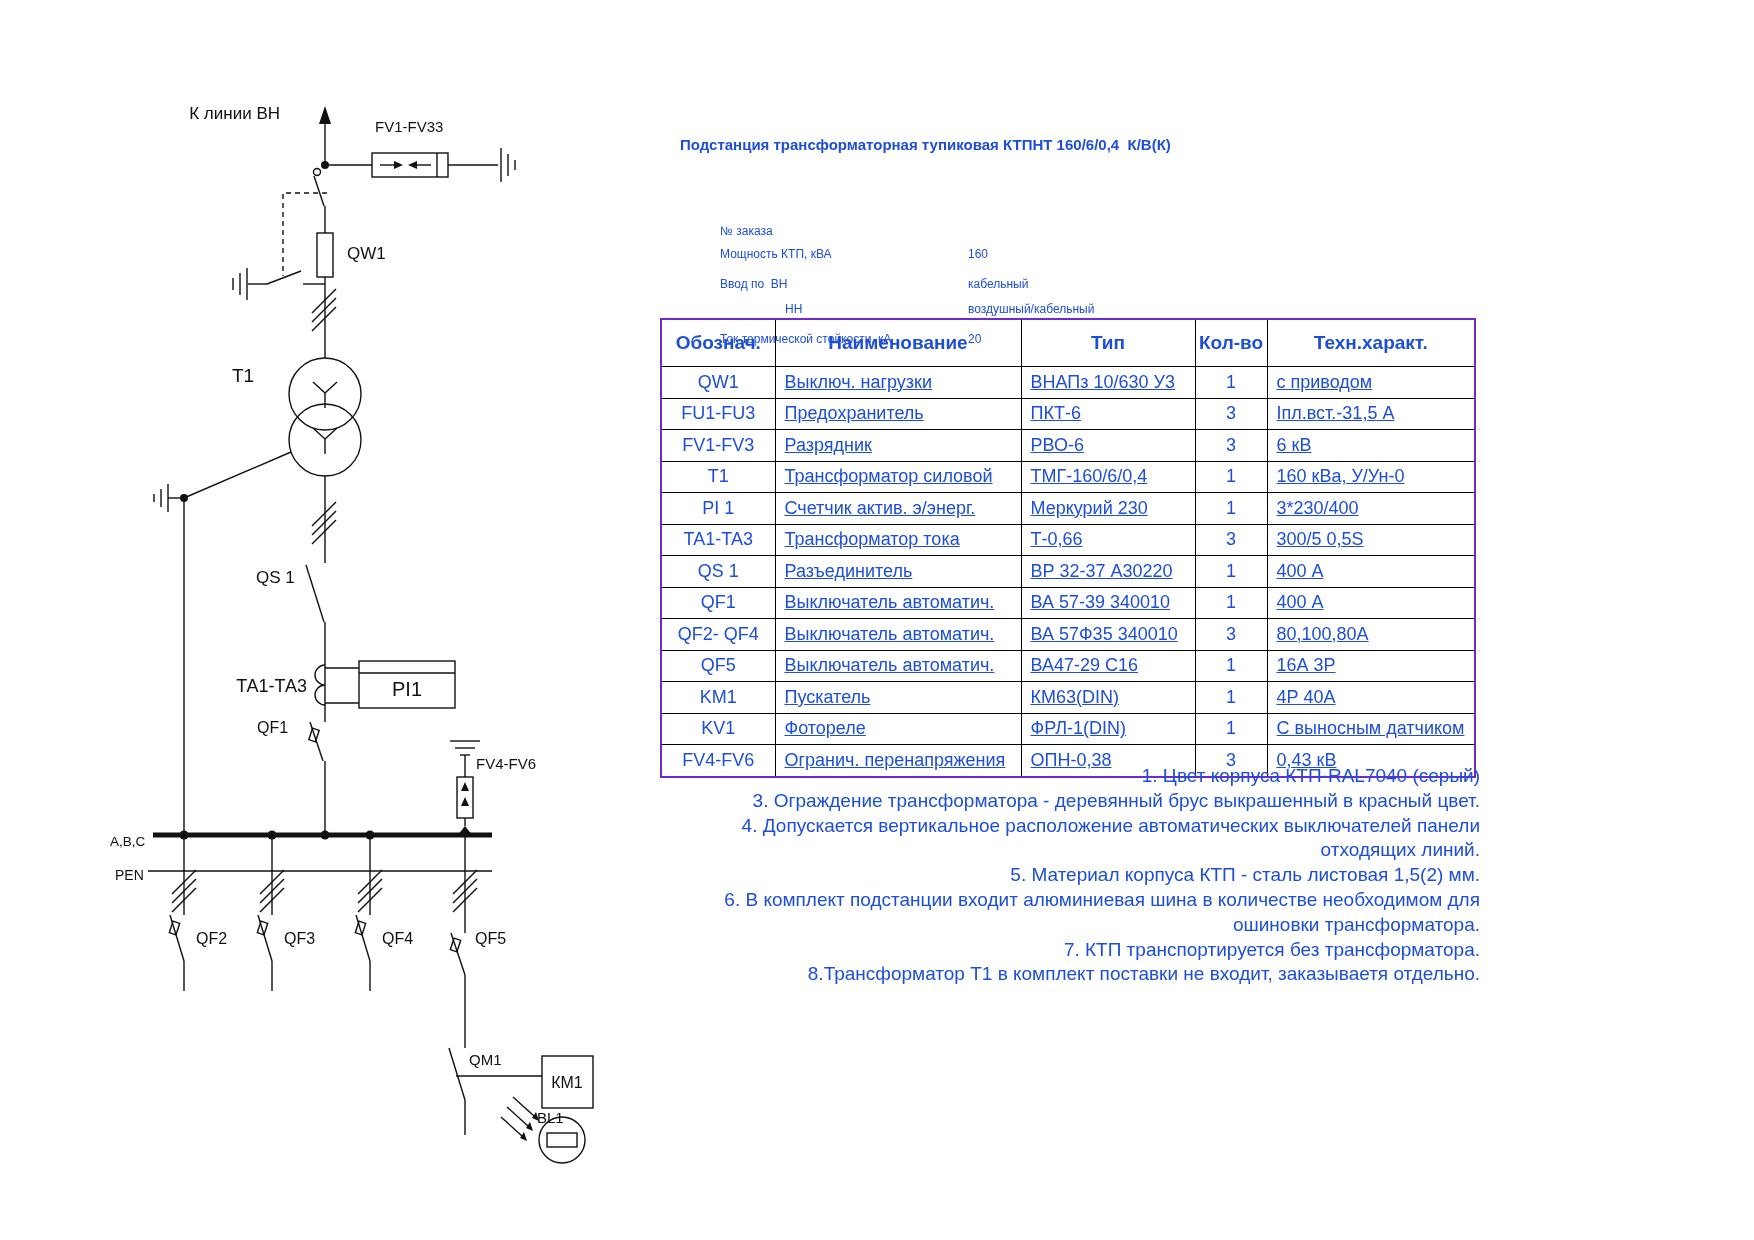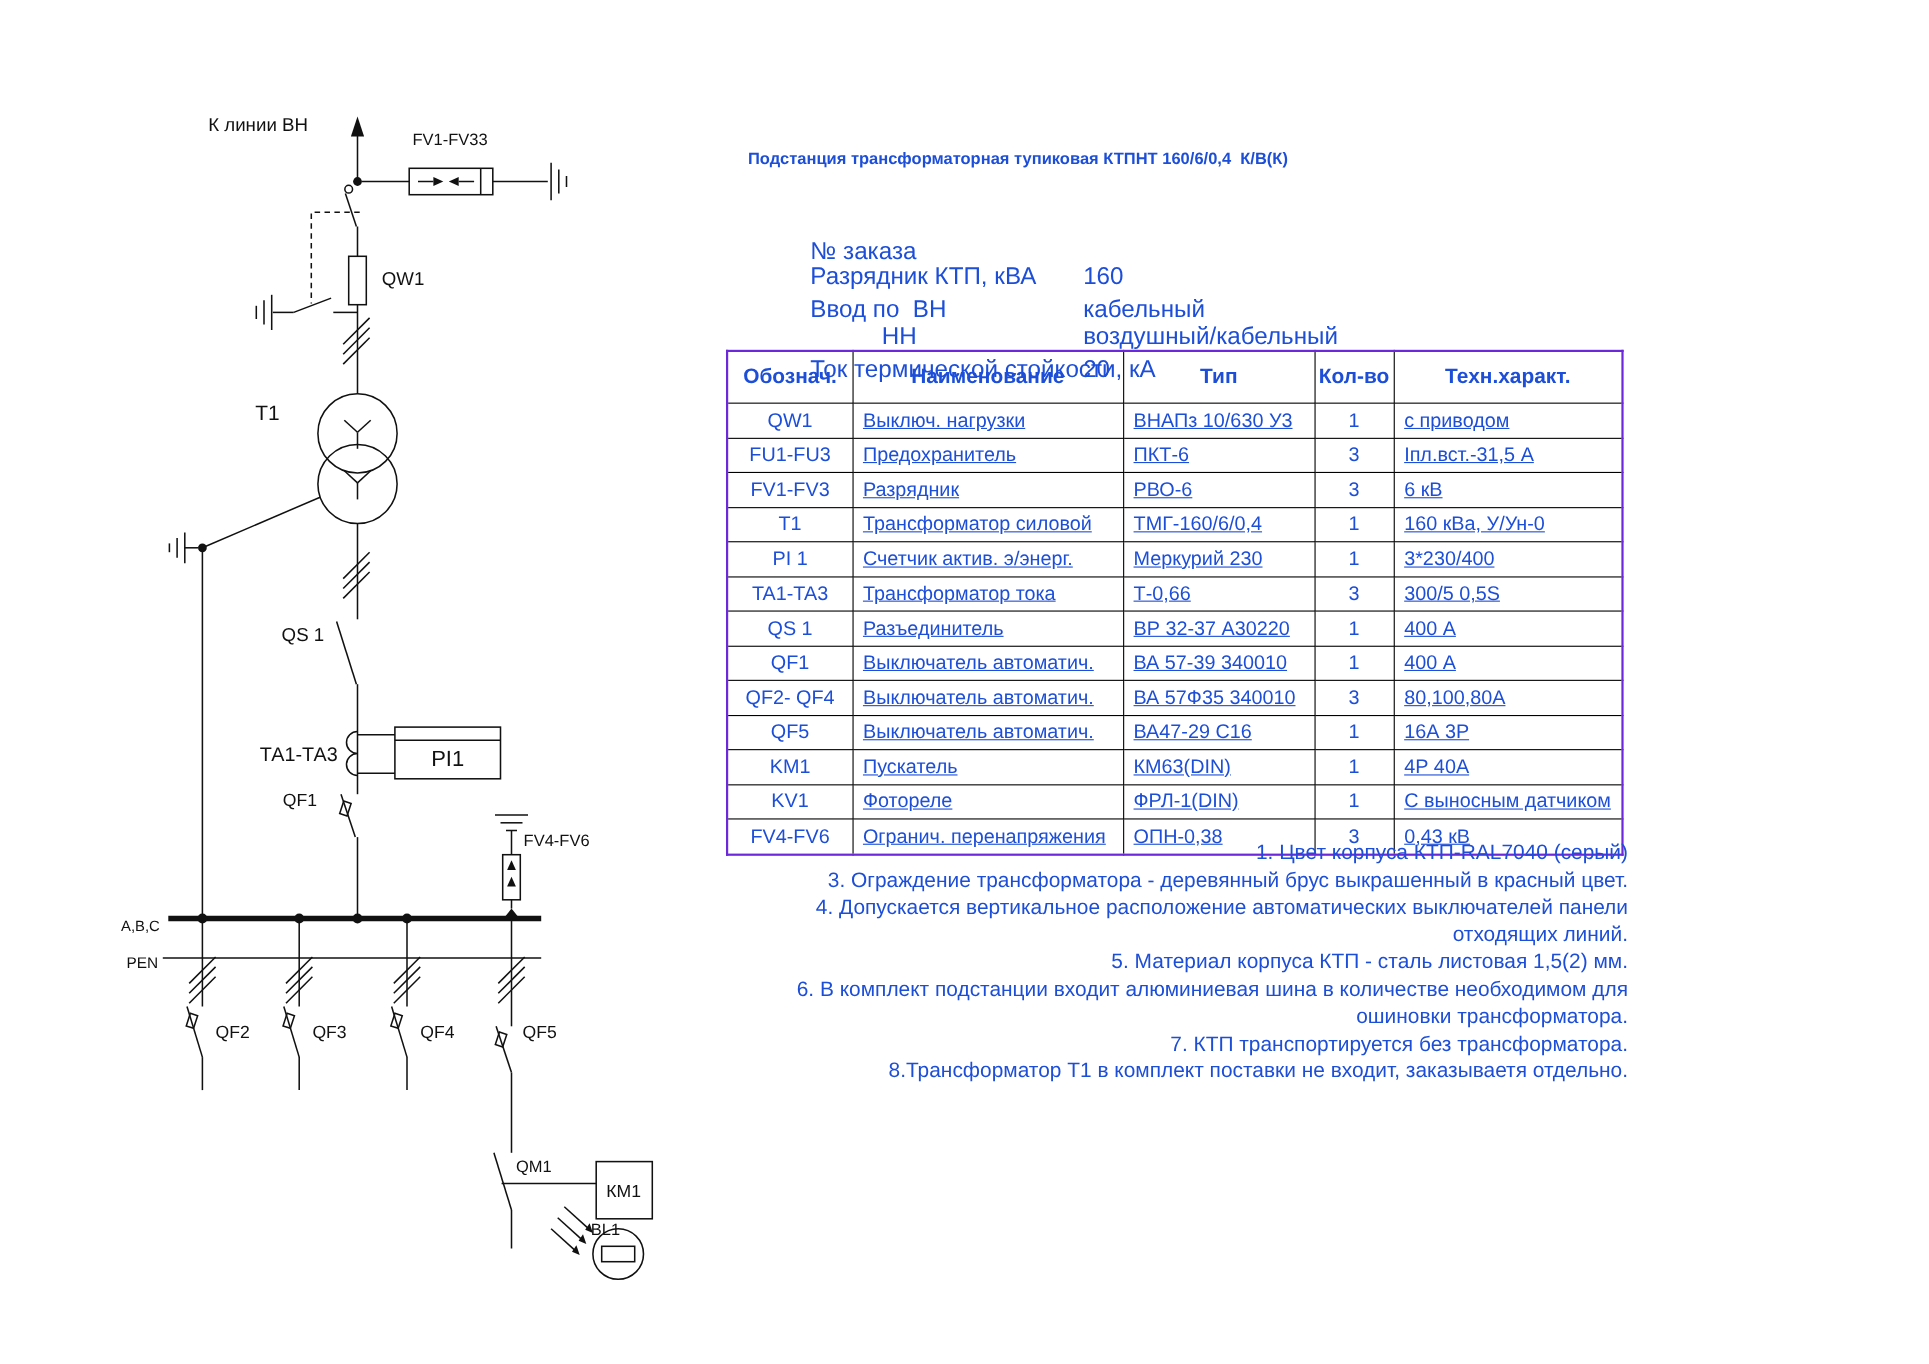--- a/index.html
+++ b/index.html
@@ -1,19 +1,19 @@
 <!DOCTYPE html>
 <html><head>
 <meta charset="utf-8">
 <style>
   html,body{margin:0;padding:0;background:#fff;}
   .page{position:relative;width:1486px;height:1240px;background:#ffffff;overflow:hidden;
         font-family:"Liberation Sans",sans-serif;color:#1d4ed8;padding-left:48px;}
   .title{position:absolute;left:680px;top:136px;font-size:15px;font-weight:bold;white-space:pre;}
-  .params{position:absolute;left:700px;top:189px;font-size:22px;height:130px;width:600px;}
+  .params{position:absolute;left:700px;top:210px;font-size:12px;height:130px;width:600px;}
   .param-row{position:absolute;left:0;white-space:pre;}
   #p0{top:0px}#p1{top:23px}#p2{top:53px}#p3{top:78px}#p4{top:108px}
   .param-label{display:inline-block;width:248px;box-sizing:border-box;vertical-align:top;}
   #p3 .param-label{padding-left:65px;}
   .param-value{display:inline-block;}
   .spec-table{position:absolute;left:660px;top:318px;border-collapse:collapse;table-layout:fixed;
               width:814px;border:2px solid #6d28d9;}
   .spec-table th,.spec-table td{border:1.5px solid #000;overflow:hidden;white-space:nowrap;}
   .spec-table th{height:44px;font-size:19px;font-weight:bold;text-align:center;}
   .spec-table td{height:28.5px;font-size:18px;}
@@ -47,21 +47,21 @@
     </svg>
   </div>
 
   <div class="title">Подстанция трансформаторная тупиковая КТПНТ 160/6/0,4  К/В(К)</div>
 
   <div class="params">
     <div class="param-row" id="p0">
       <span class="param-label">№ заказа</span><span class="param-value"></span>
     </div>
     <div class="param-row" id="p1">
-      <span class="param-label">Разрядник КТП, кВА</span><span class="param-value">160</span>
+      <span class="param-label">Мощность КТП, кВА</span><span class="param-value">160</span>
     </div>
     <div class="param-row" id="p2">
       <span class="param-label">Ввод по  ВН</span><span class="param-value">кабельный</span>
     </div>
     <div class="param-row" id="p3">
       <span class="param-label">НН</span><span class="param-value">воздушный/кабельный</span>
     </div>
     <div class="param-row" id="p4">
       <span class="param-label">Ток термической стойкости, кА</span><span class="param-value">20</span>
     </div>

